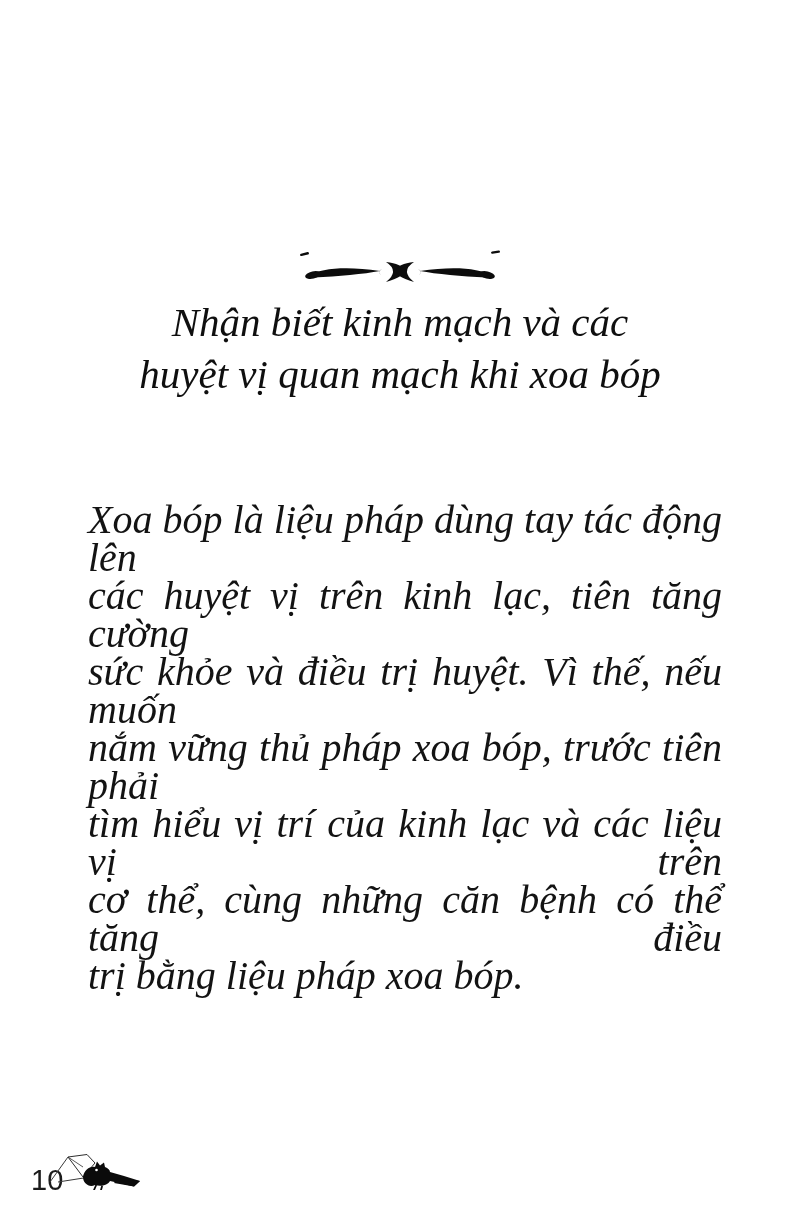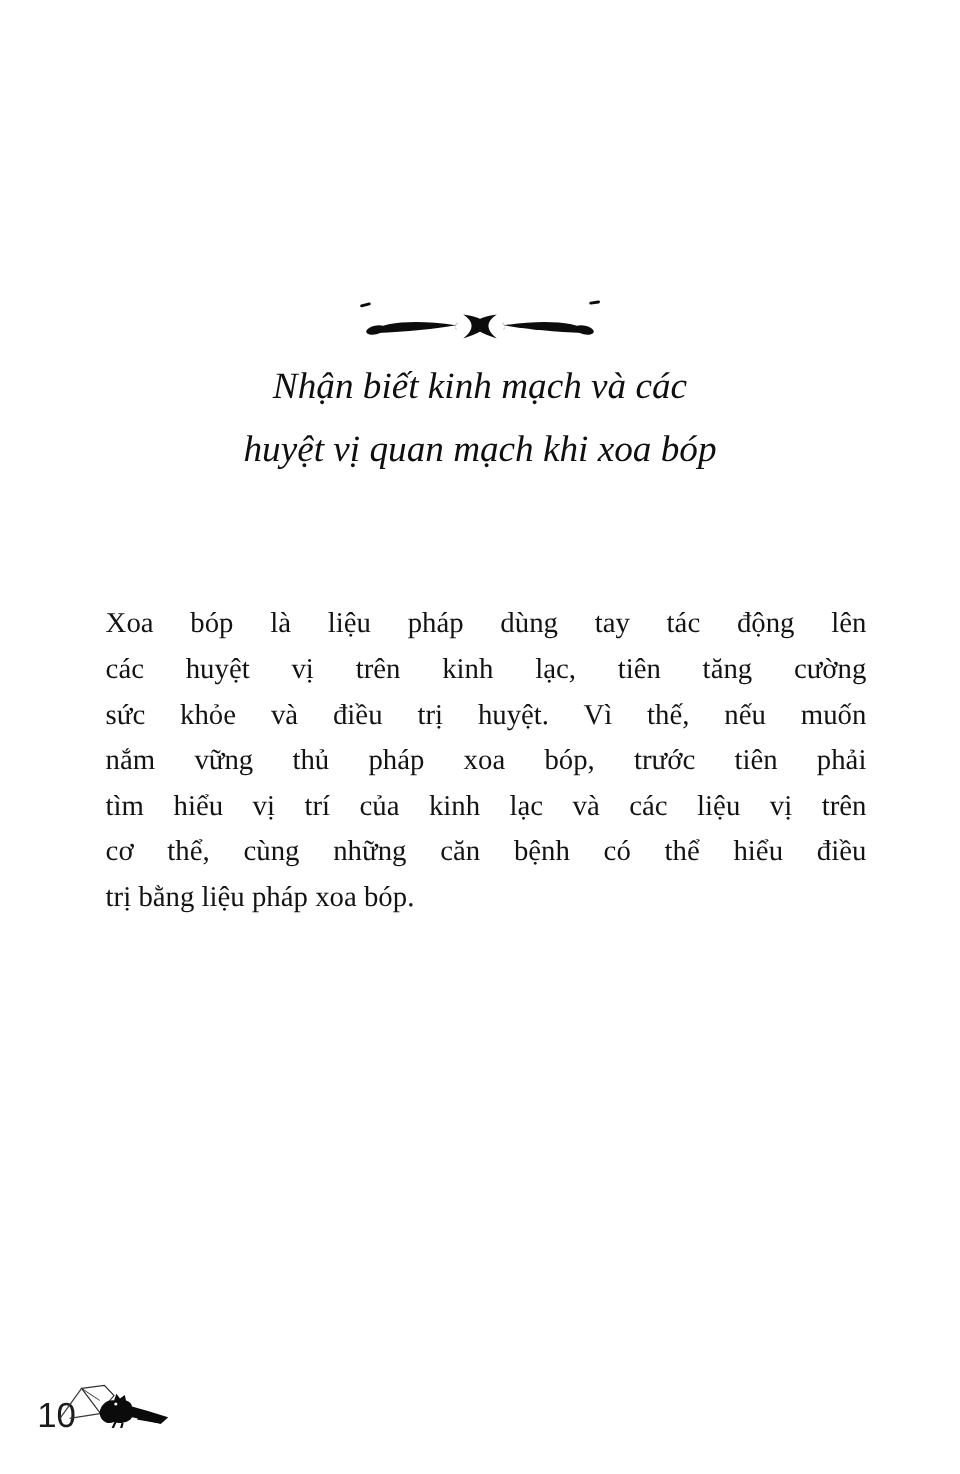--- a/index.html
+++ b/index.html
@@ -45,32 +45,33 @@
   }
 
   
   .chapter-title {
     position: absolute;
     top: 296px;
     left: 0;
     right: 0;
     text-align: center;
     font-style: italic;
-    font-size: 31px;
+    font-size: 41px;
     line-height: 52px;
     color: #0f0f0f;
   }
 
   
   .body-paragraph {
     position: absolute;
     top: 501px;
     left: 88px;
     width: 634px;
-    font-size: 24px;
+    font-style: italic;
+    font-size: 40px;
     line-height: 38px;
     color: #131313;
   }
   .para-line {
     text-align: justify;
     text-align-last: justify;
     white-space: normal;
   }
   .para-line.last {
     text-align-last: left;
@@ -123,21 +124,21 @@
       <div class="title-line">Nhận biết kinh mạch và các</div>
       <div class="title-line last">huyệt vị quan mạch khi xoa bóp</div>
     </div>
 
   <div class="body-paragraph">
       <div class="para-line">Xoa bóp là liệu pháp dùng tay tác động lên</div>
       <div class="para-line">các huyệt vị trên kinh lạc, tiên tăng cường</div>
       <div class="para-line">sức khỏe và điều trị huyệt. Vì thế, nếu muốn</div>
       <div class="para-line">nắm vững thủ pháp xoa bóp, trước tiên phải</div>
       <div class="para-line">tìm hiểu vị trí của kinh lạc và các liệu vị trên</div>
-      <div class="para-line">cơ thể, cùng những căn bệnh có thể hiểu điều</div>
+      <div class="para-line">cơ thể, cùng những căn bệnh có thể tăng điều</div>
       <div class="para-line last">trị bằng liệu pháp xoa bóp.</div>
     </div>
 
   <div class="page-number">10</div>
 
   <svg class="bird" viewBox="0 0 100 40" aria-hidden="true">
 
     <path d="M14 32 L46 27" fill="none" stroke="#3a3a3a" stroke-width="1"></path>
     <path d="M24 7 L6 32" fill="none" stroke="#3a3a3a" stroke-width="1"></path>
 

